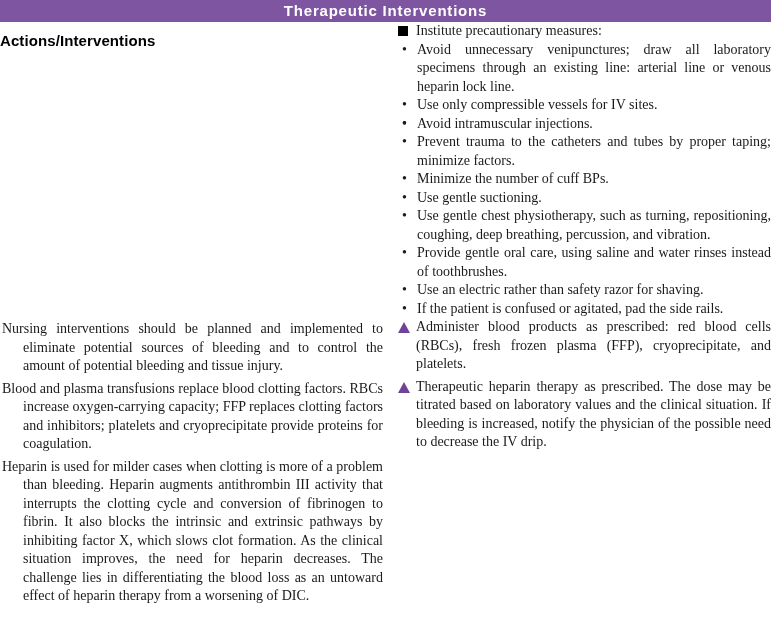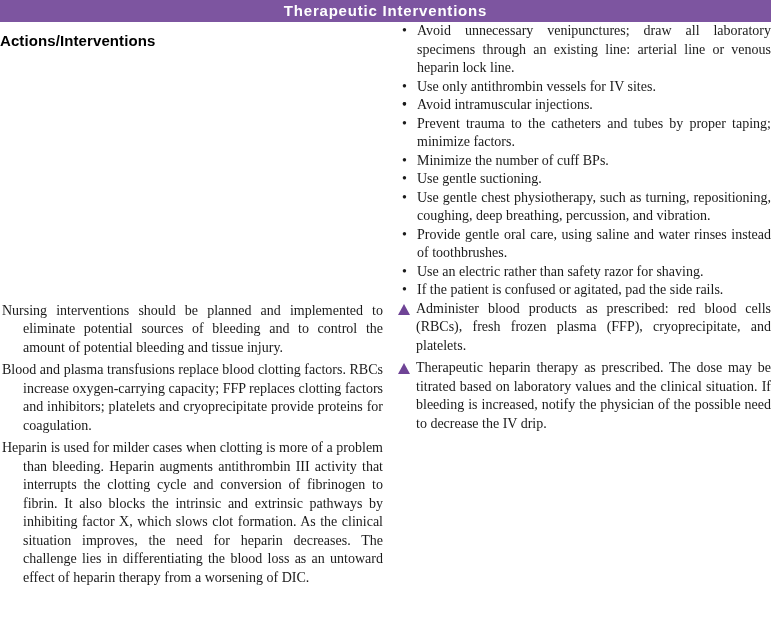--- a/index.html
+++ b/index.html
@@ -98,23 +98,27 @@
 
   <div class="title-bar">
     <span>Therapeutic Interventions</span>
   </div>
 
   <div class="columns-grid">
 
     <div class="col-heading">Actions/Interventions</div>
 
     <div>
+      <div class="action-item">
+        <span class="marker marker-square"></span>
+        <span>Institute precautionary measures:</span>
+      </div>
       <ul class="sub-list">
         <li class="sub-item"><span class="bullet">•</span><span>Avoid unnecessary venipunctures; draw all laboratory specimens through an existing line: arterial line or venous heparin lock line.</span></li>
-        <li class="sub-item"><span class="bullet">•</span><span>Use only antithrombin vessels for IV sites.</span></li>
+        <li class="sub-item"><span class="bullet">•</span><span>Use only compressible vessels for IV sites.</span></li>
         <li class="sub-item"><span class="bullet">•</span></li>
         <li class="sub-item"><span class="bullet">•</span><span>Avoid intramuscular injections.</span></li>
         <li class="sub-item"><span class="bullet">•</span><span>Prevent trauma to the catheters and tubes by proper taping; minimize factors.</span></li>
         <li class="sub-item"><span class="bullet">•</span><span>Minimize the number of cuff BPs.</span></li>
         <li class="sub-item"><span class="bullet">•</span><span>Use gentle suctioning.</span></li>
         <li class="sub-item"><span class="bullet">•</span><span>Use gentle chest physiotherapy, such as turning, repositioning, coughing, deep breathing, percussion, and vibration.</span></li>
         <li class="sub-item"><span class="bullet">•</span><span>Provide gentle oral care, using saline and water rinses instead of toothbrushes.</span></li>
         <li class="sub-item"><span class="bullet">•</span><span>Use an electric rather than safety razor for shaving.</span></li>
         <li class="sub-item"><span class="bullet">•</span><span>If the patient is confused or agitated, pad the side rails.</span></li>
       </ul>

